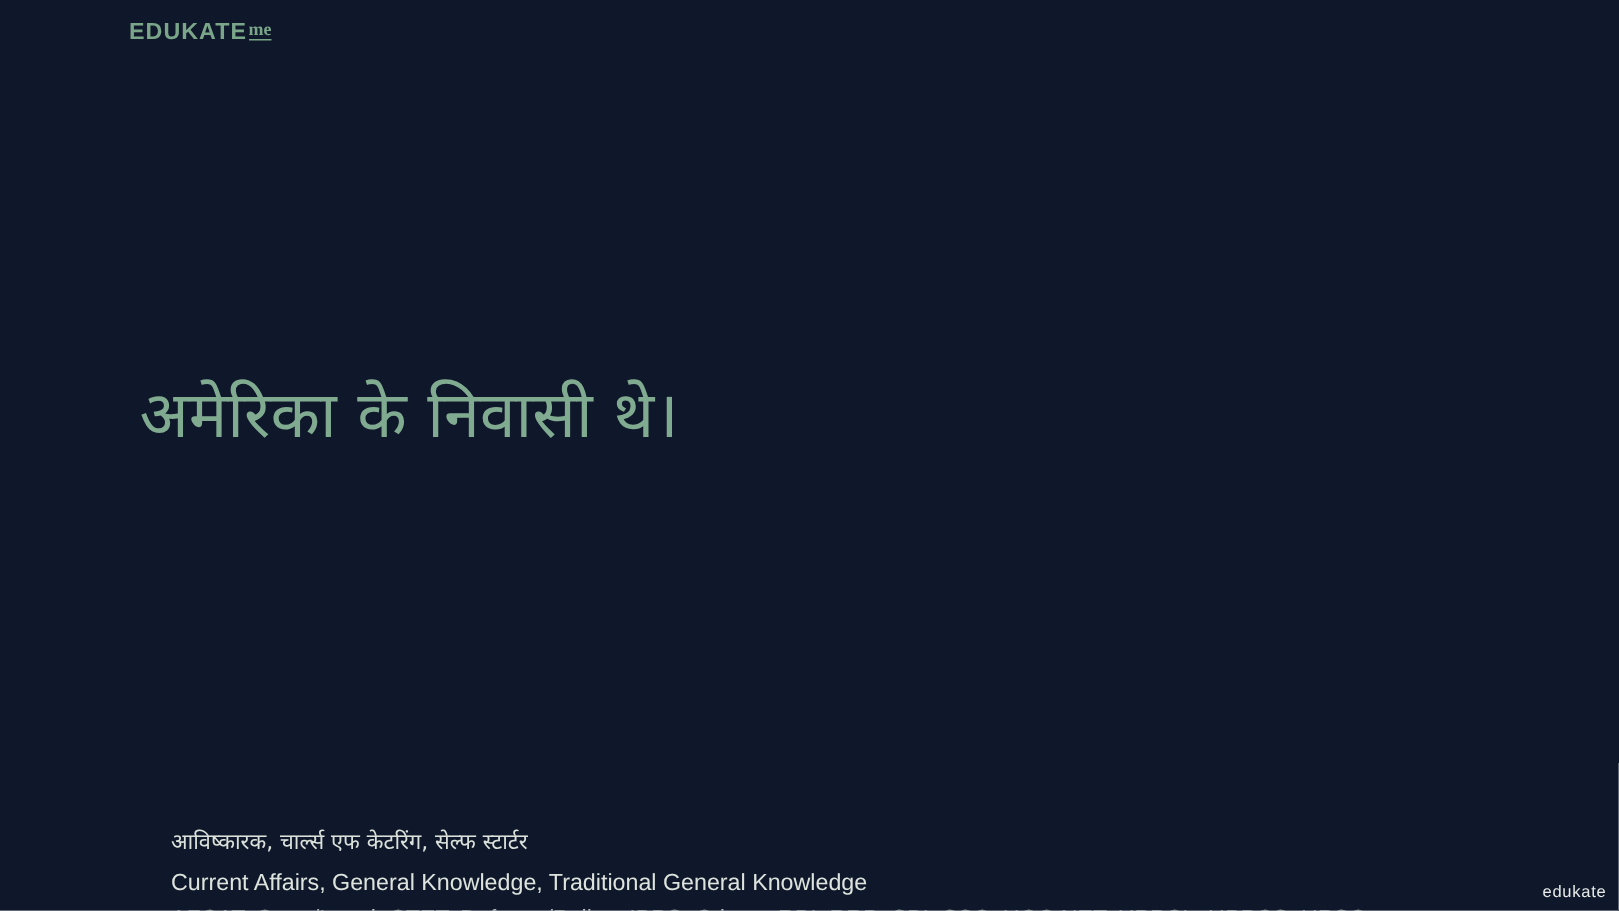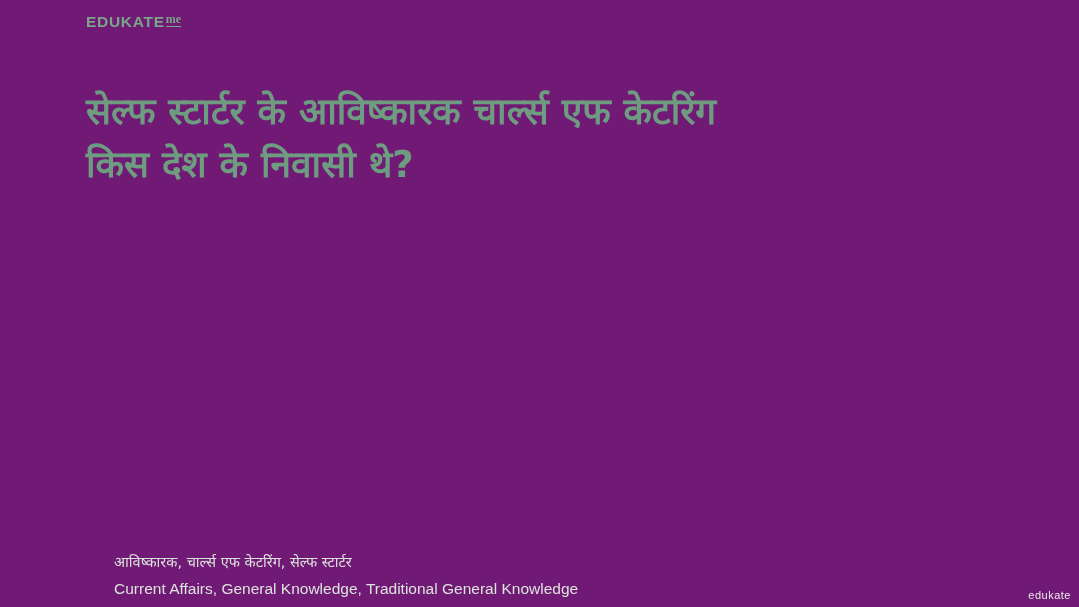--- a/index.html
+++ b/index.html
@@ -11,21 +11,21 @@
     height: 607px;
     background: #f4f4f4;
     font-family: "DejaVu Sans", sans-serif;
     overflow: hidden;
     position: relative;
   }
 
   .slide {
     position: absolute;
     inset: 0;
-    background: #701a75;
+    background: #0f172a;
   }
 
   
   .logo {
     position: absolute;
     left: 86px;
     top: 14px;
     display: flex;
     align-items: flex-start;
     color: #7aa589;
@@ -129,25 +129,22 @@
 </head>
 <body>
 
 <div class="slide">
 
   <div class="logo">
     <span class="logo-word">EDUKATE</span>
     <span class="logo-sup">me</span>
   </div>
 
-  <div class="question">
-    <span class="question-line">सेल्फ स्टार्टर के आविष्कारक चार्ल्स एफ केटरिंग</span>
-    <span class="question-line">किस देश के निवासी थे?</span>
-  </div>
 
+  <div class="answer">अमेरिका के निवासी थे।</div>
 
   <div class="footer">
     <span class="footer-row footer-row-hi">आविष्कारक, चार्ल्स एफ केटरिंग, सेल्फ स्टार्टर</span>
     <span class="footer-row footer-row-en">Current Affairs, General Knowledge, Traditional General Knowledge</span>
     <span class="footer-row footer-row-exams">AFCAT, Court/Legal, CTET, Defence/Police, IBPS, Others, RBI, RRB, SBI, SSC, UGC NET, UPPCL, UPPCS, UPSC</span>
   </div>
 
   <div class="watermark">edukate</div>
 
 </div>

